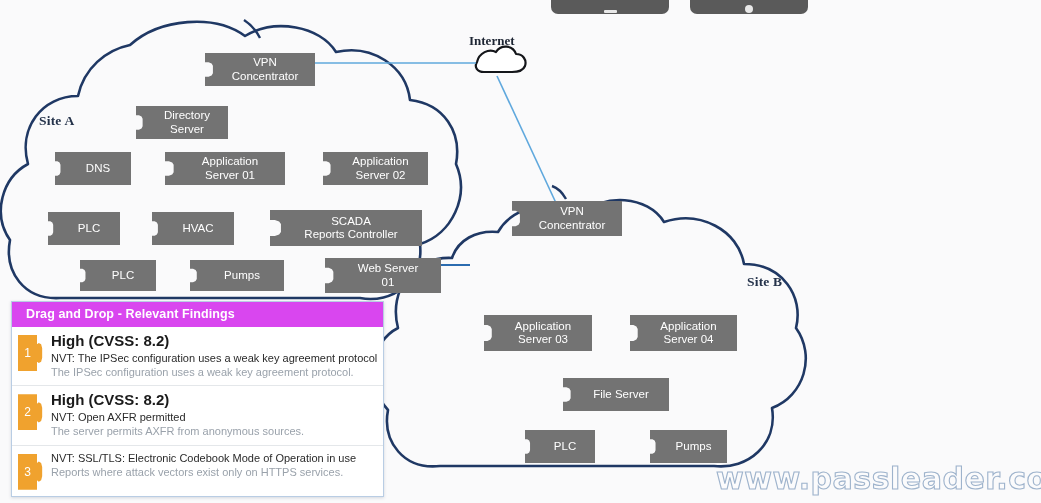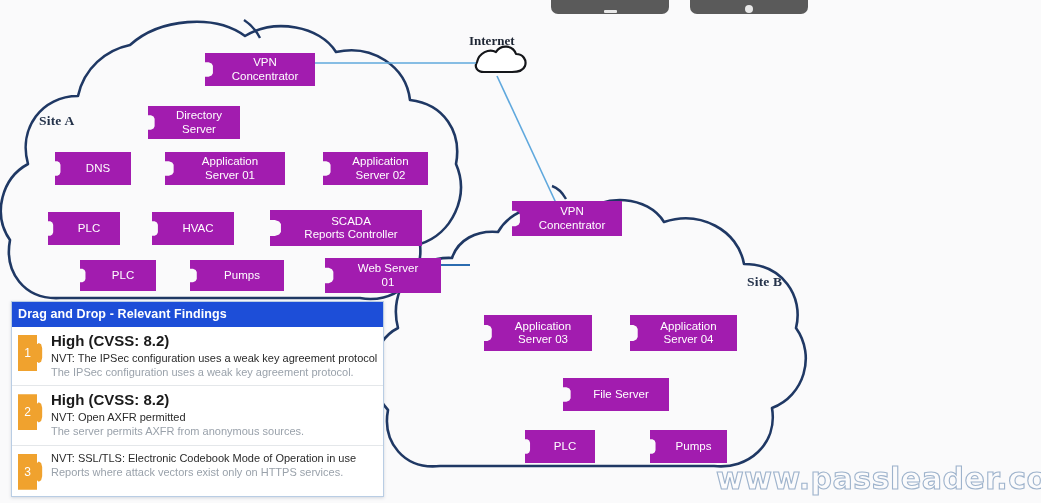--- a/index.html
+++ b/index.html
@@ -29,21 +29,21 @@
     color: #ffffff;
     font-family: "Liberation Sans", sans-serif;
     font-size: 11.5px;
     line-height: 1.15;
     text-align: center;
     display: flex;
     align-items: center;
     justify-content: center;
     padding-left: 14px;
     padding-right: 4px;
-    background: #a21caf;
+    background: #737373;
     filter: drop-shadow(1.5px 2px 1.6px rgba(90,110,140,0.40));
     -webkit-clip-path: polygon(
         0% 0%, 100% 0%, 100% 100%, 0% 100%, 0% 72%,
         3.2% 72%, 6.0% 68%, 7.2% 61%, 7.2% 39%, 6.0% 32%, 3.2% 28%, 0% 28%);
     clip-path: polygon(
         0% 0%, 100% 0%, 100% 100%, 0% 100%, 0% 72%,
         3.2% 72%, 6.0% 68%, 7.2% 61%, 7.2% 39%, 6.0% 32%, 3.2% 28%, 0% 28%);
     white-space: pre-line;
     user-select: none;
   }
@@ -74,25 +74,25 @@
     left: 11px;
     top: 301px;
     width: 373px;
     background: #ffffff;
     border: 1px solid #b9cde4;
     box-sizing: border-box;
     box-shadow: 0 1px 3px rgba(40,60,90,0.18);
     overflow: hidden;
   }
   #findings-header {
-    background: #1d4ed8;
+    background: #d946ef;
     color: #ffffff;
     font-size: 12.5px;
     font-weight: bold;
-    padding: 5px 0 6px 6px;
+    padding: 5px 0 6px 14px;
     letter-spacing: 0.1px;
     white-space: nowrap;
   }
   .finding-row {
     display: flex;
     align-items: flex-start;
     padding: 5px 6px 6px 6px;
     border-bottom: 1px solid #e4e7ea;
     background: #ffffff;
   }
@@ -232,21 +232,21 @@
     <span class="tb-icon tb-icon-dot"></span>
   </div>
 
   <div class="internet-label" style="left:469px; top:33px;">Internet</div>
   <div class="site-label" style="left:39px; top:113px;text-align:right;">Site A</div>
   <div class="site-label" style="left:747px; top:274px;">Site B</div>
 
   <div id="site-a-nodes">
       <div class="node" style="left: 205px; top: 53px; width: 110px; height: 33px;"><span>VPN
 Concentrator</span></div>
-      <div class="node" style="left: 148px; top: 106px; width: 92px; height: 33px;"><span>Directory
+      <div class="node" style="left: 136px; top: 106px; width: 92px; height: 33px;"><span>Directory
 Server</span></div>
       <div class="node" style="left: 55px; top: 152px; width: 76px; height: 33px;"><span>DNS</span></div>
       <div class="node" style="left: 165px; top: 152px; width: 120px; height: 33px;"><span>Application
 Server 01</span></div>
       <div class="node" style="left: 323px; top: 152px; width: 105px; height: 33px;"><span>Application
 Server 02</span></div>
       <div class="node" style="left: 48px; top: 212px; width: 72px; height: 33px;"><span>PLC</span></div>
       <div class="node" style="left: 152px; top: 212px; width: 82px; height: 33px;"><span>HVAC</span></div>
       <div class="node" style="left: 270px; top: 210px; width: 152px; height: 36px;"><span>SCADA
 Reports Controller</span></div>

